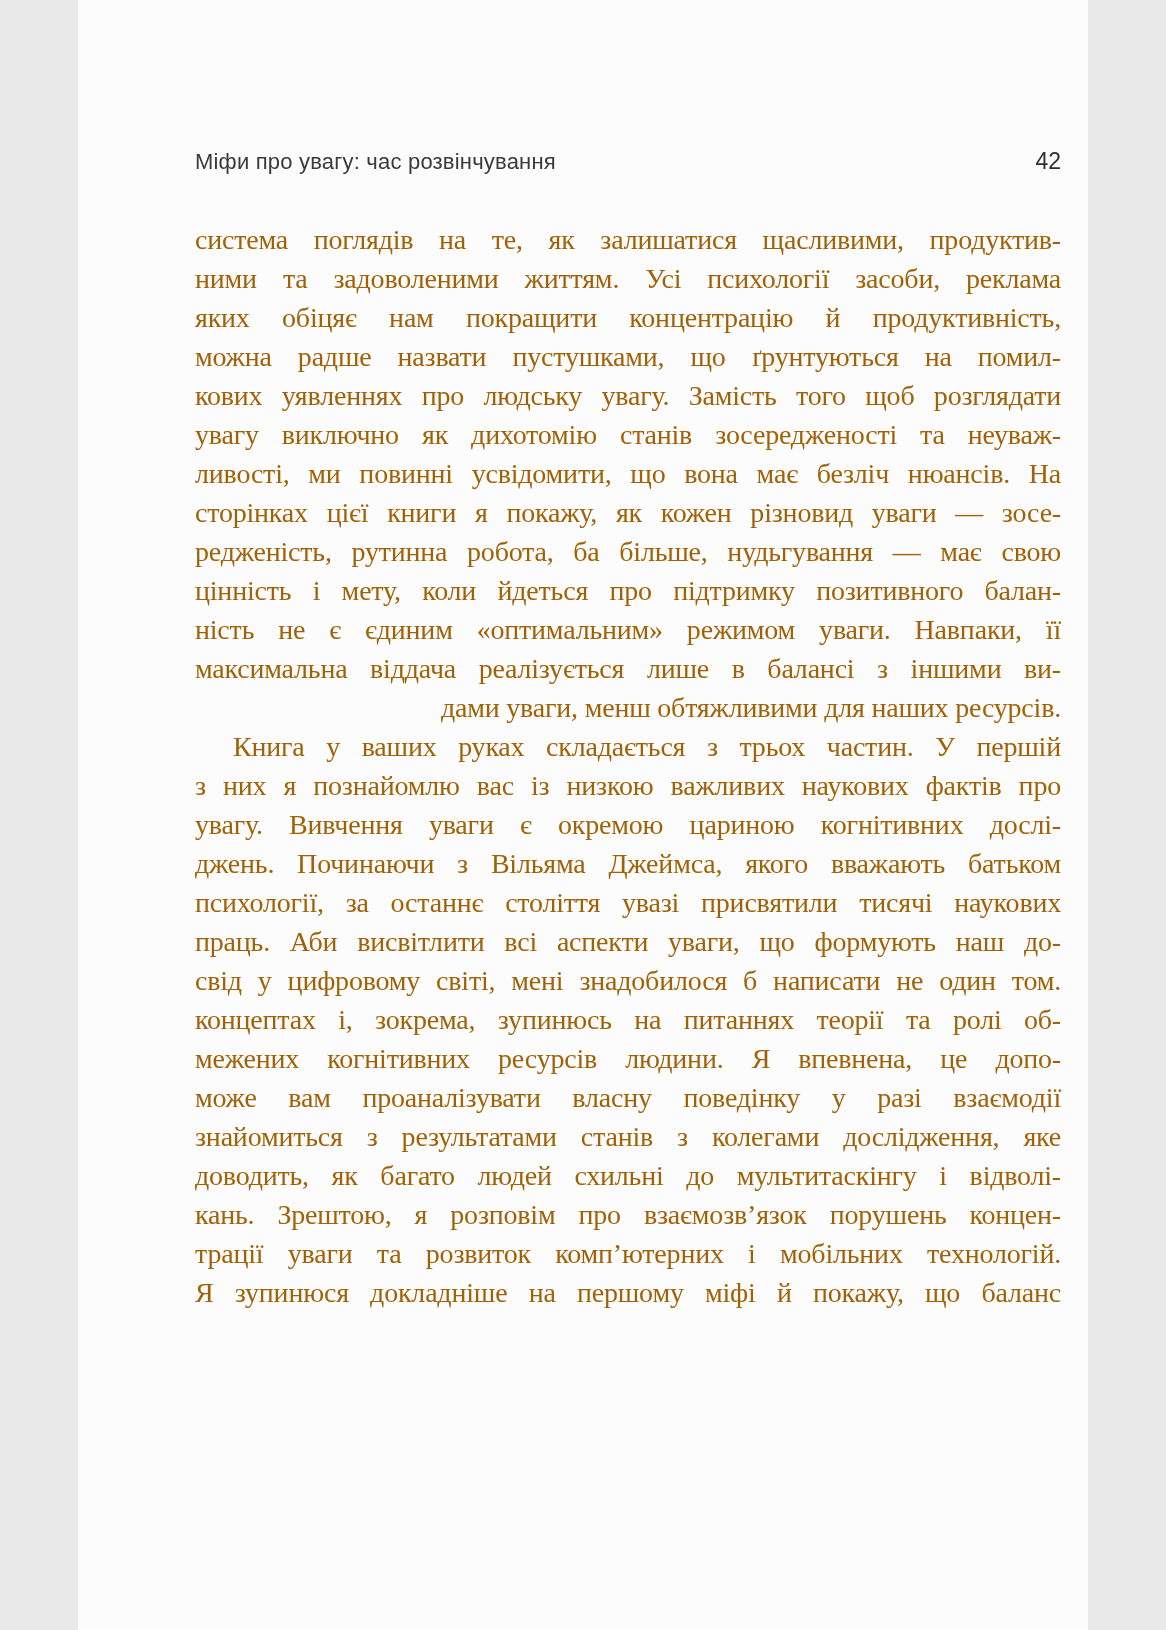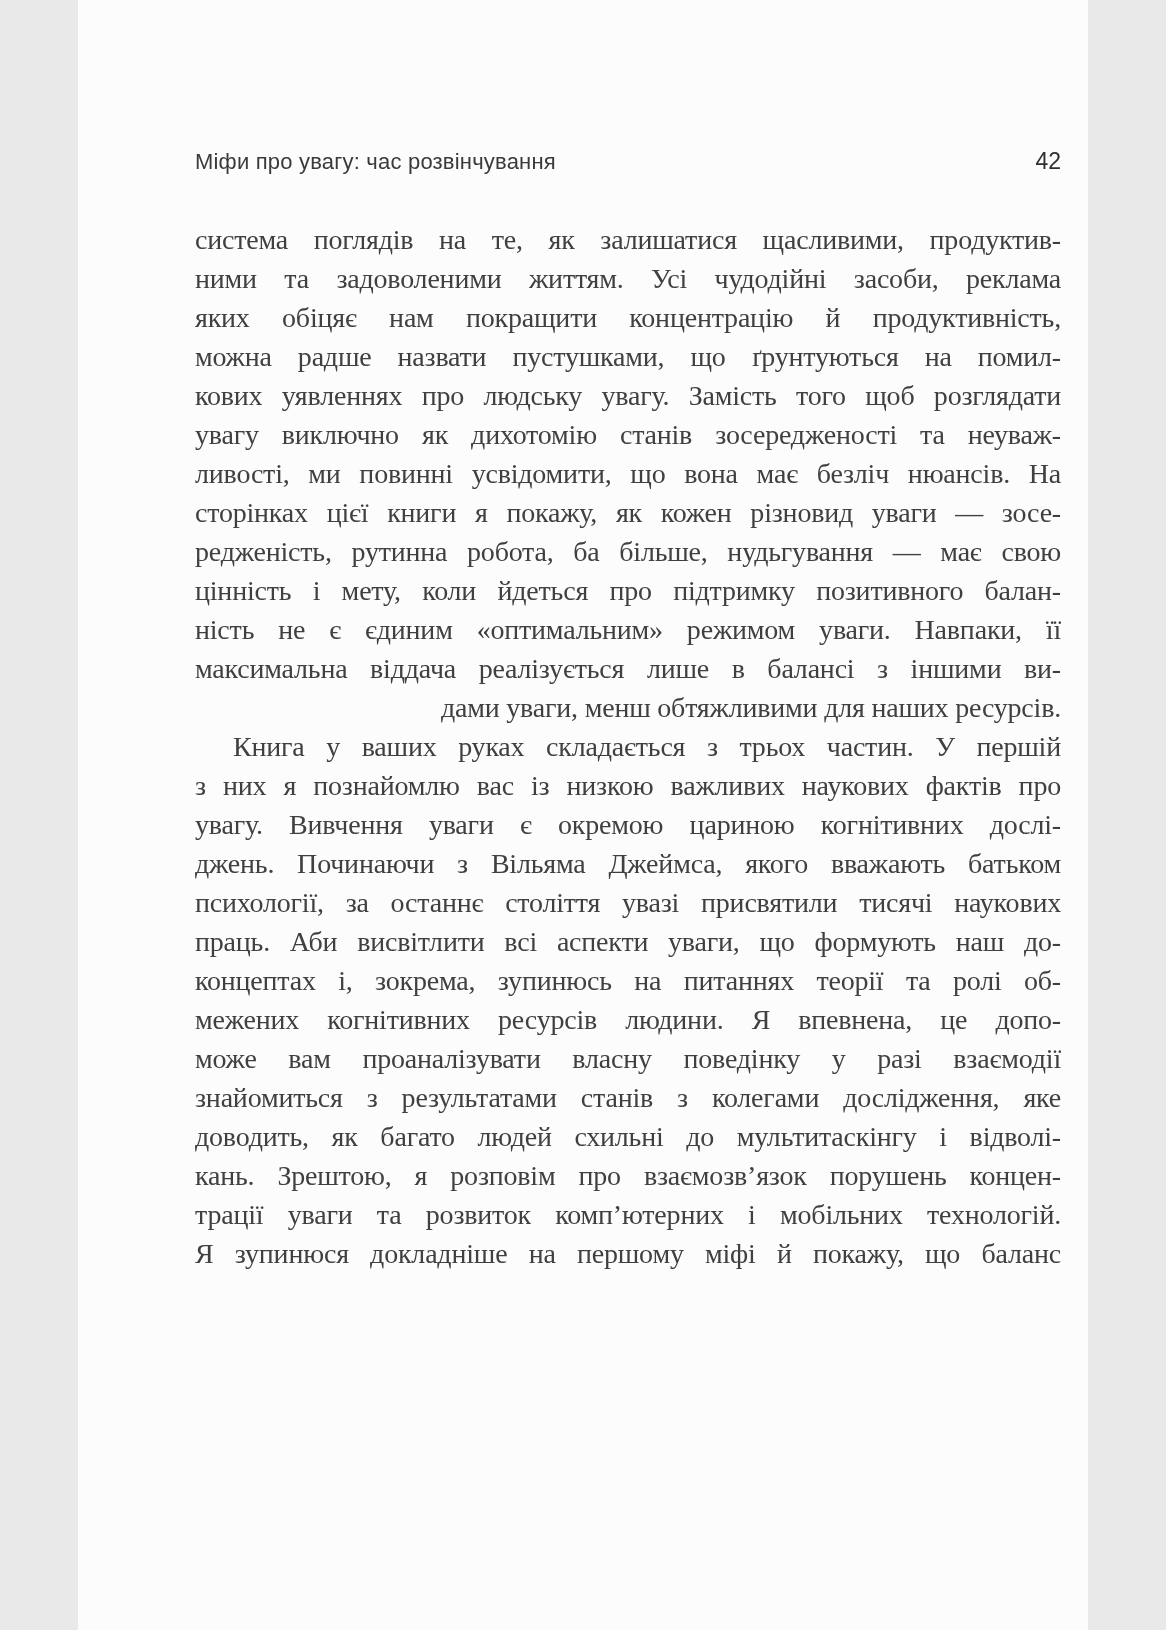--- a/index.html
+++ b/index.html
@@ -34,21 +34,21 @@
     font-size: 23px;
     color: #2f2f2f;
   }
   .text-block {
     position: absolute;
     left: 117px;
     top: 220px;
     width: 866px;
     font-family: "Liberation Serif", serif;
     font-size: 28px;
-    color: #404040;
+    color: #a16207;
     letter-spacing: -0.2px;
   }
   .line {
     height: 39px;
     line-height: 39px;
     overflow: hidden;
     white-space: normal;
   }
   .just {
     text-align: justify;
@@ -74,41 +74,42 @@
 
   <div class="running-header">
     <span class="chapter">Міфи про увагу: час розвінчування</span>
     <span class="folio">42</span>
   </div>
 
   <div class="text-block">
 
     <div>
       <div class="line just">система поглядів на те, як залишатися щасливими, продуктив-</div>
-      <div class="line just">ними та задоволеними життям. Усі чудодійні засоби, реклама</div>
+      <div class="line just">ними та задоволеними життям. Усі психології засоби, реклама</div>
       <div class="line just">яких обіцяє нам покращити концентрацію й продуктивність,</div>
       <div class="line just">можна радше назвати пустушками, що ґрунтуються на помил-</div>
       <div class="line just">кових уявленнях про людську увагу. Замість того щоб розглядати</div>
       <div class="line just">увагу виключно як дихотомію станів зосередженості та неуваж-</div>
       <div class="line just">ливості, ми повинні усвідомити, що вона має безліч нюансів. На</div>
       <div class="line just">сторінках цієї книги я покажу, як кожен різновид уваги — зосе-</div>
       <div class="line just">редженість, рутинна робота, ба більше, нудьгування — має свою</div>
       <div class="line just">цінність і мету, коли йдеться про підтримку позитивного балан-</div>
       <div class="line just">ність не є єдиним «оптимальним» режимом уваги. Навпаки, її</div>
       <div class="line just">максимальна віддача реалізується лише в балансі з іншими ви-</div>
       <div class="line plain">дами уваги, менш обтяжливими для наших ресурсів.</div>
     </div>
 
     <div>
       <div class="line just indent">Книга у ваших руках складається з трьох частин. У першій</div>
       <div class="line just">з них я познайомлю вас із низкою важливих наукових фактів про</div>
       <div class="line just">увагу. Вивчення уваги є окремою цариною когнітивних дослі-</div>
       <div class="line just">джень. Починаючи з Вільяма Джеймса, якого вважають батьком</div>
       <div class="line just">психології, за останнє століття увазі присвятили тисячі наукових</div>
       <div class="line just">праць. Аби висвітлити всі аспекти уваги, що формують наш до-</div>
+      <div class="line just">свід у цифровому світі, мені знадобилося б написати не один том.</div>
       <div class="line just">концептах і, зокрема, зупинюсь на питаннях теорії та ролі об-</div>
       <div class="line just">межених когнітивних ресурсів людини. Я впевнена, це допо-</div>
       <div class="line just">може вам проаналізувати власну поведінку у разі взаємодії</div>
       <div class="line just">знайомиться з результатами станів з колегами дослідження, яке</div>
       <div class="line just">доводить, як багато людей схильні до мультитаскінгу і відволі-</div>
       <div class="line just">кань. Зрештою, я розповім про взаємозв’язок порушень концен-</div>
       <div class="line just">трації уваги та розвиток комп’ютерних і мобільних технологій.</div>
       <div class="line just">Я зупинюся докладніше на першому міфі й покажу, що баланс</div>
     </div>
 

